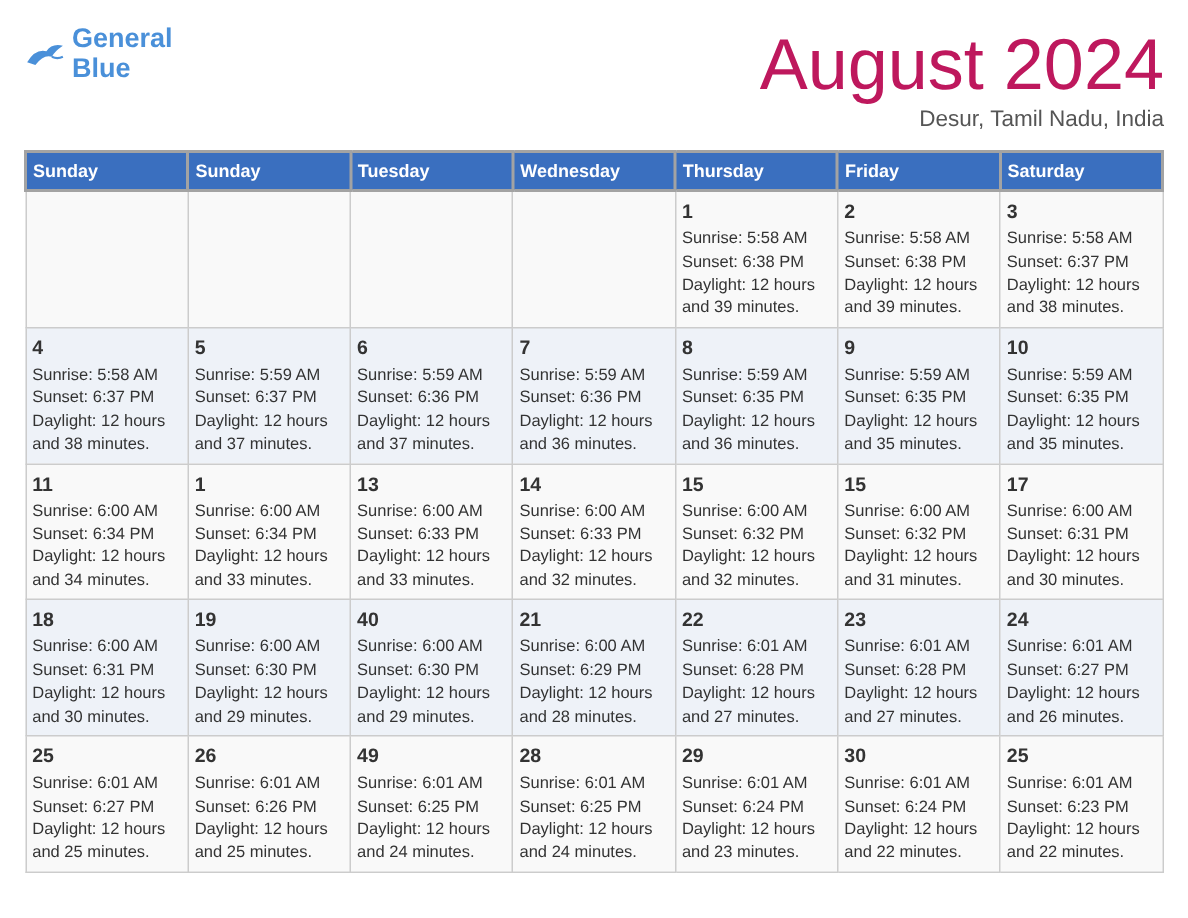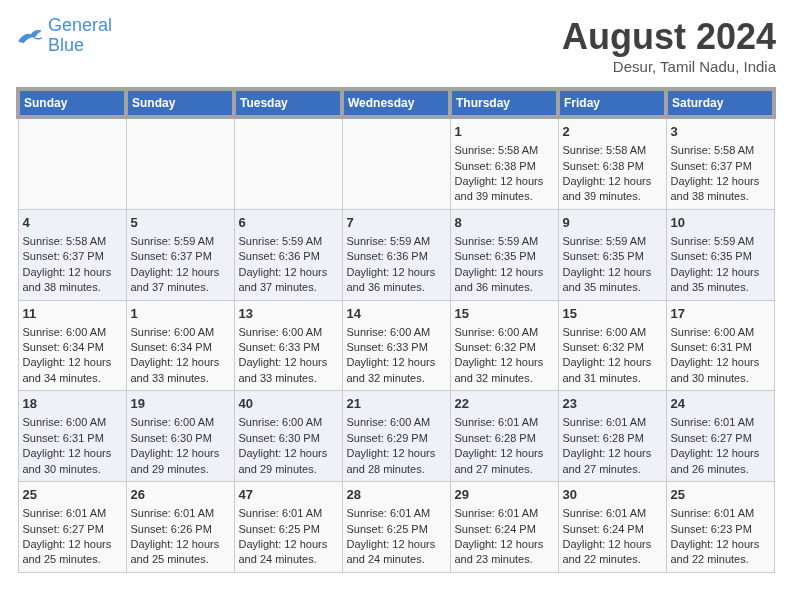--- a/index.html
+++ b/index.html
@@ -16,52 +16,52 @@
       align-items: flex-start;
       margin-bottom: 12px;
     }
     .logo {
       display: flex;
       align-items: center;
       gap: 4px;
     }
     .logo-text {
       font-size: 18px;
-      font-weight: normal;
+      font-weight: bold;
       color: #333;
       line-height: 1.1;
     }
     .logo-text span { color: #4a90d9; }
     .logo-bird {
       width: 28px;
       height: 22px;
     }
     .title-block { text-align: right; }
     .month-title {
-      font-size: 36px;
-      font-weight: 700;
-      color: #404040;
+      font-size: 48px;
+      font-weight: 400;
+      color: #be185d;
     }
     .location {
       font-size: 15px;
       color: #555;
     }
     table {
       width: 100%;
       border-collapse: collapse;
       font-size: 11px;
     }
     thead tr th {
       background: #3a6fbf;
       color: #fff;
       padding: 5px 4px;
       text-align: left;
       font-size: 12px;
       font-weight: bold;
-      border: 4px solid #a3a3a3;
+      border: 2px solid #a3a3a3;
     }
     tbody tr td {
       vertical-align: top;
       border: 1px solid #ccc;
       padding: 4px 4px;
       min-height: 80px;
       height: 80px;
       width: calc(100% / 7);
       color: #333;
       line-height: 1.4;
@@ -302,21 +302,21 @@
           <div>and 25 minutes.</div>
         </td>
         <td>
           <span class="day-num">26</span>
           <div>Sunrise: 6:01 AM</div>
           <div>Sunset: 6:26 PM</div>
           <div>Daylight: 12 hours</div>
           <div>and 25 minutes.</div>
         </td>
         <td>
-          <span class="day-num">47</span>
+          <span class="day-num">49</span>
           <div>Sunrise: 6:01 AM</div>
           <div>Sunset: 6:25 PM</div>
           <div>Daylight: 12 hours</div>
           <div>and 24 minutes.</div>
         </td>
         <td>
           <span class="day-num">28</span>
           <div>Sunrise: 6:01 AM</div>
           <div>Sunset: 6:25 PM</div>
           <div>Daylight: 12 hours</div>

